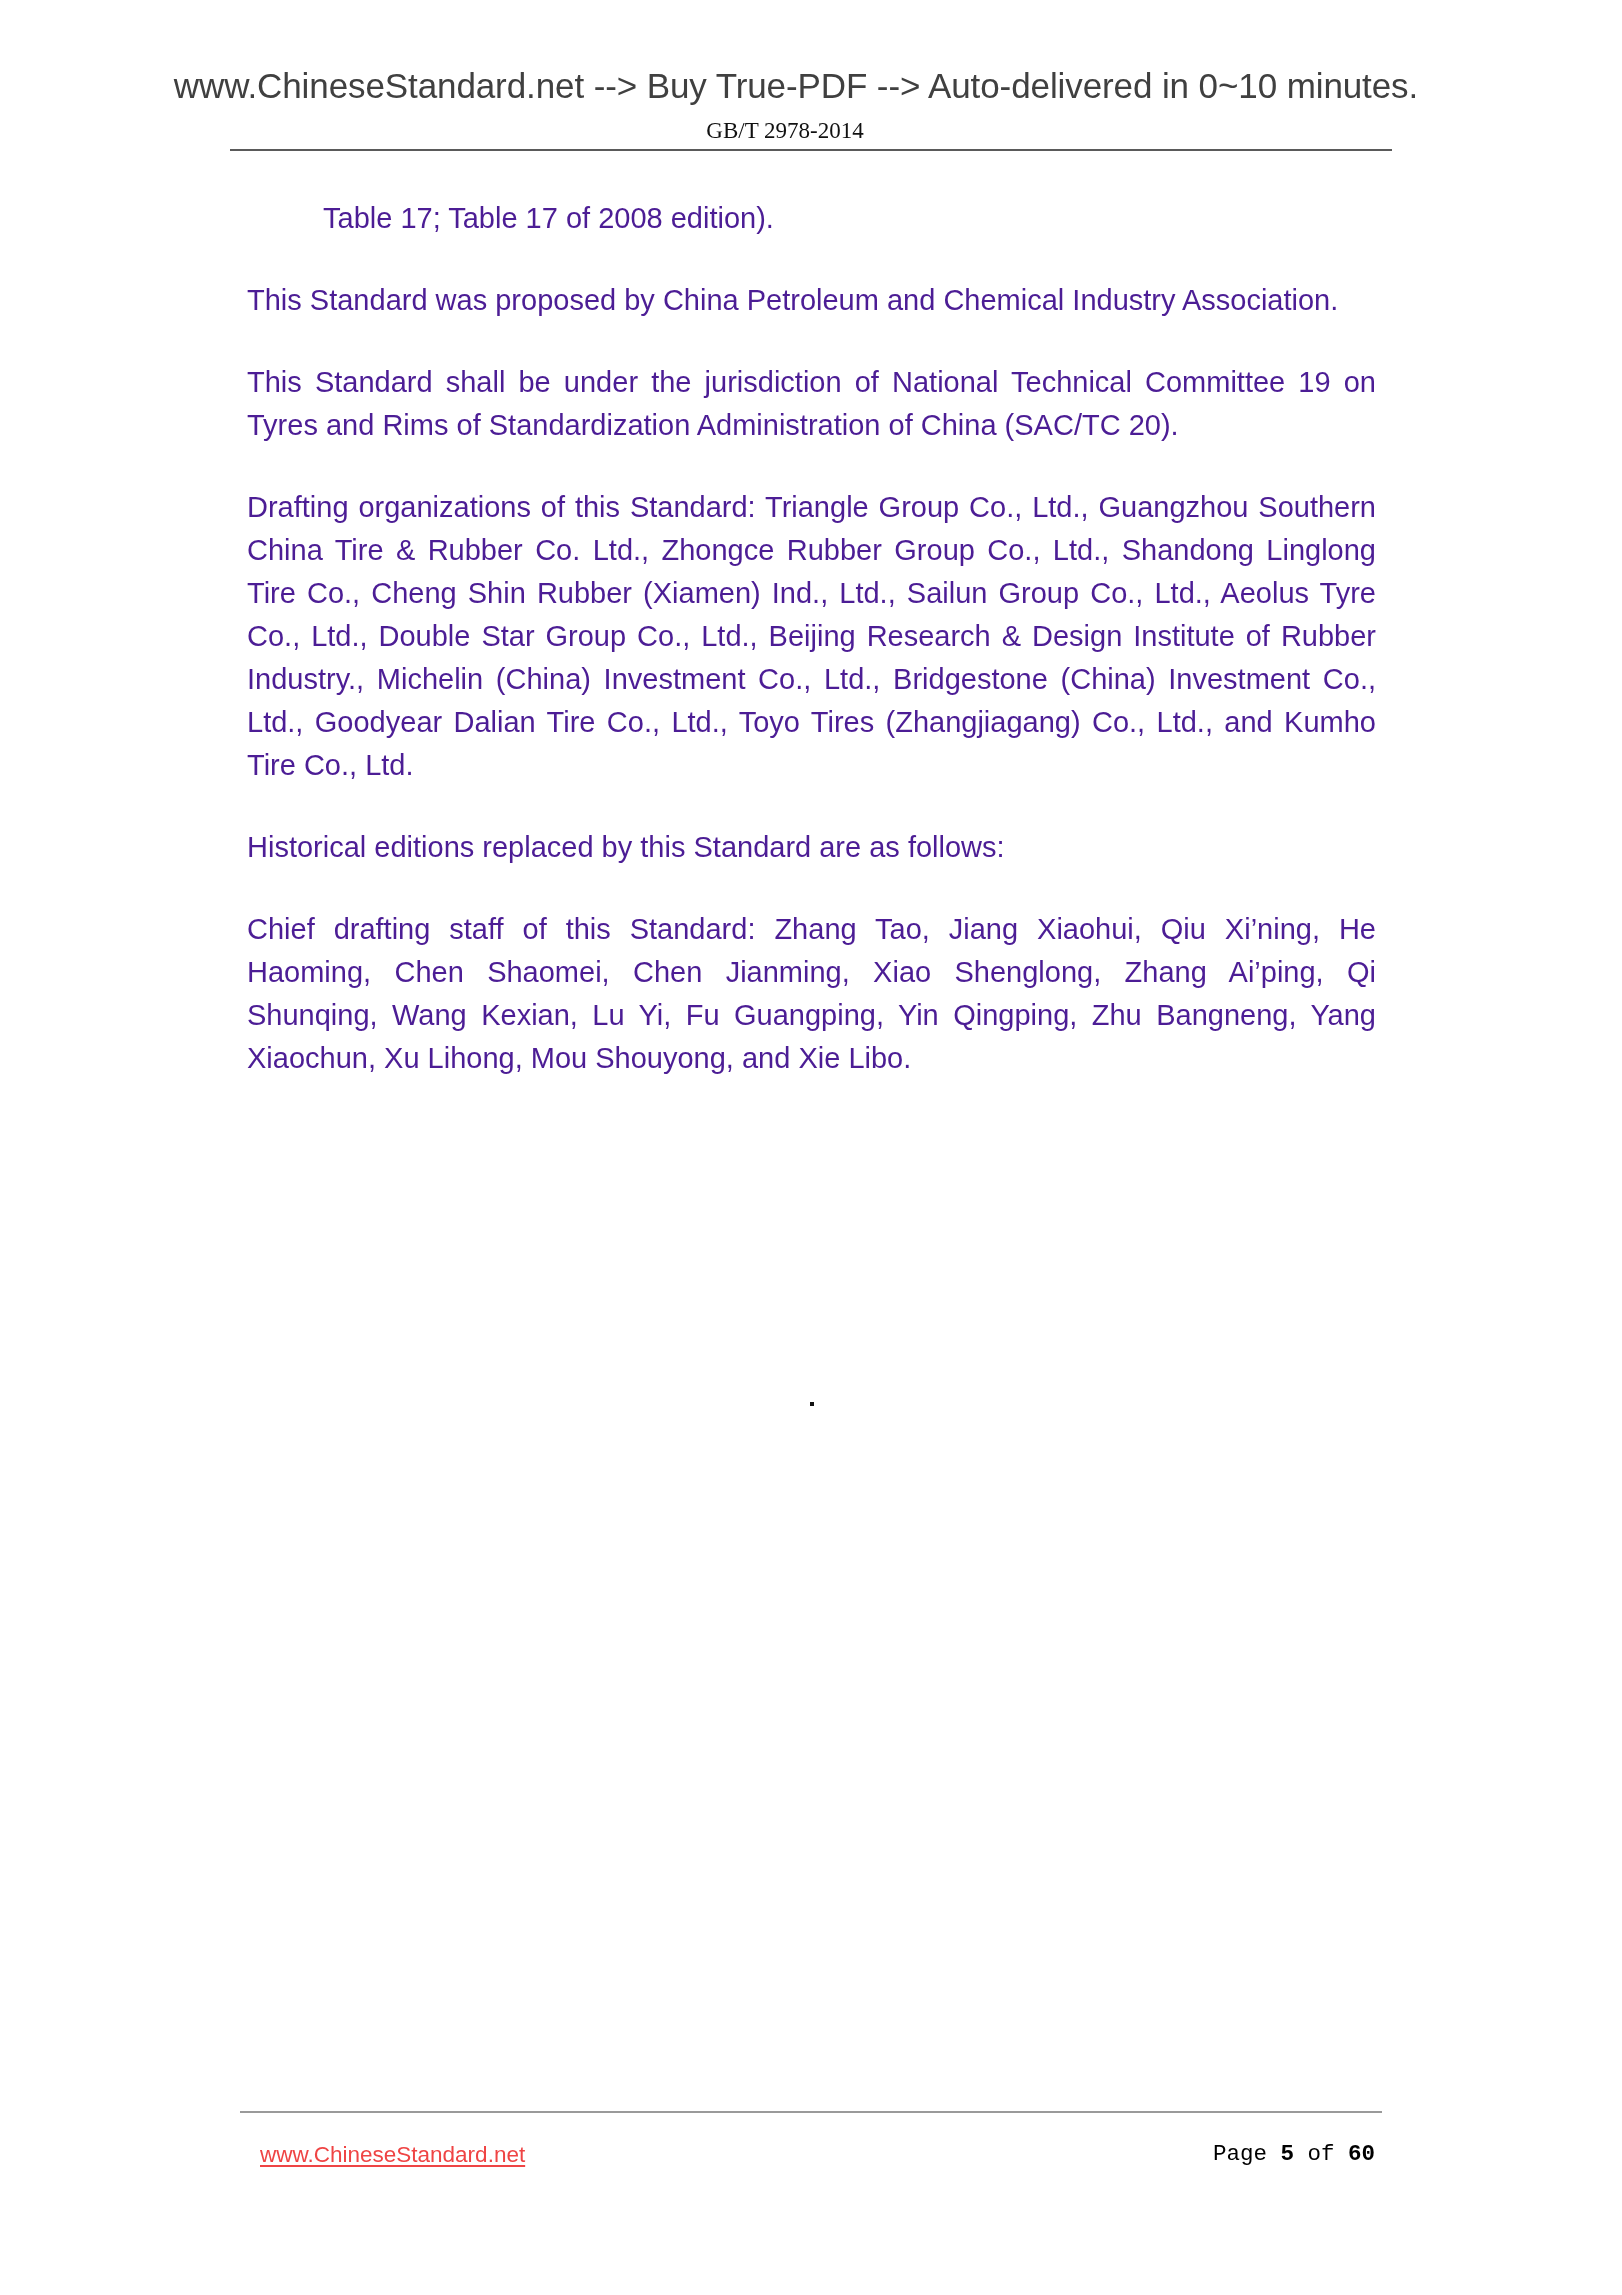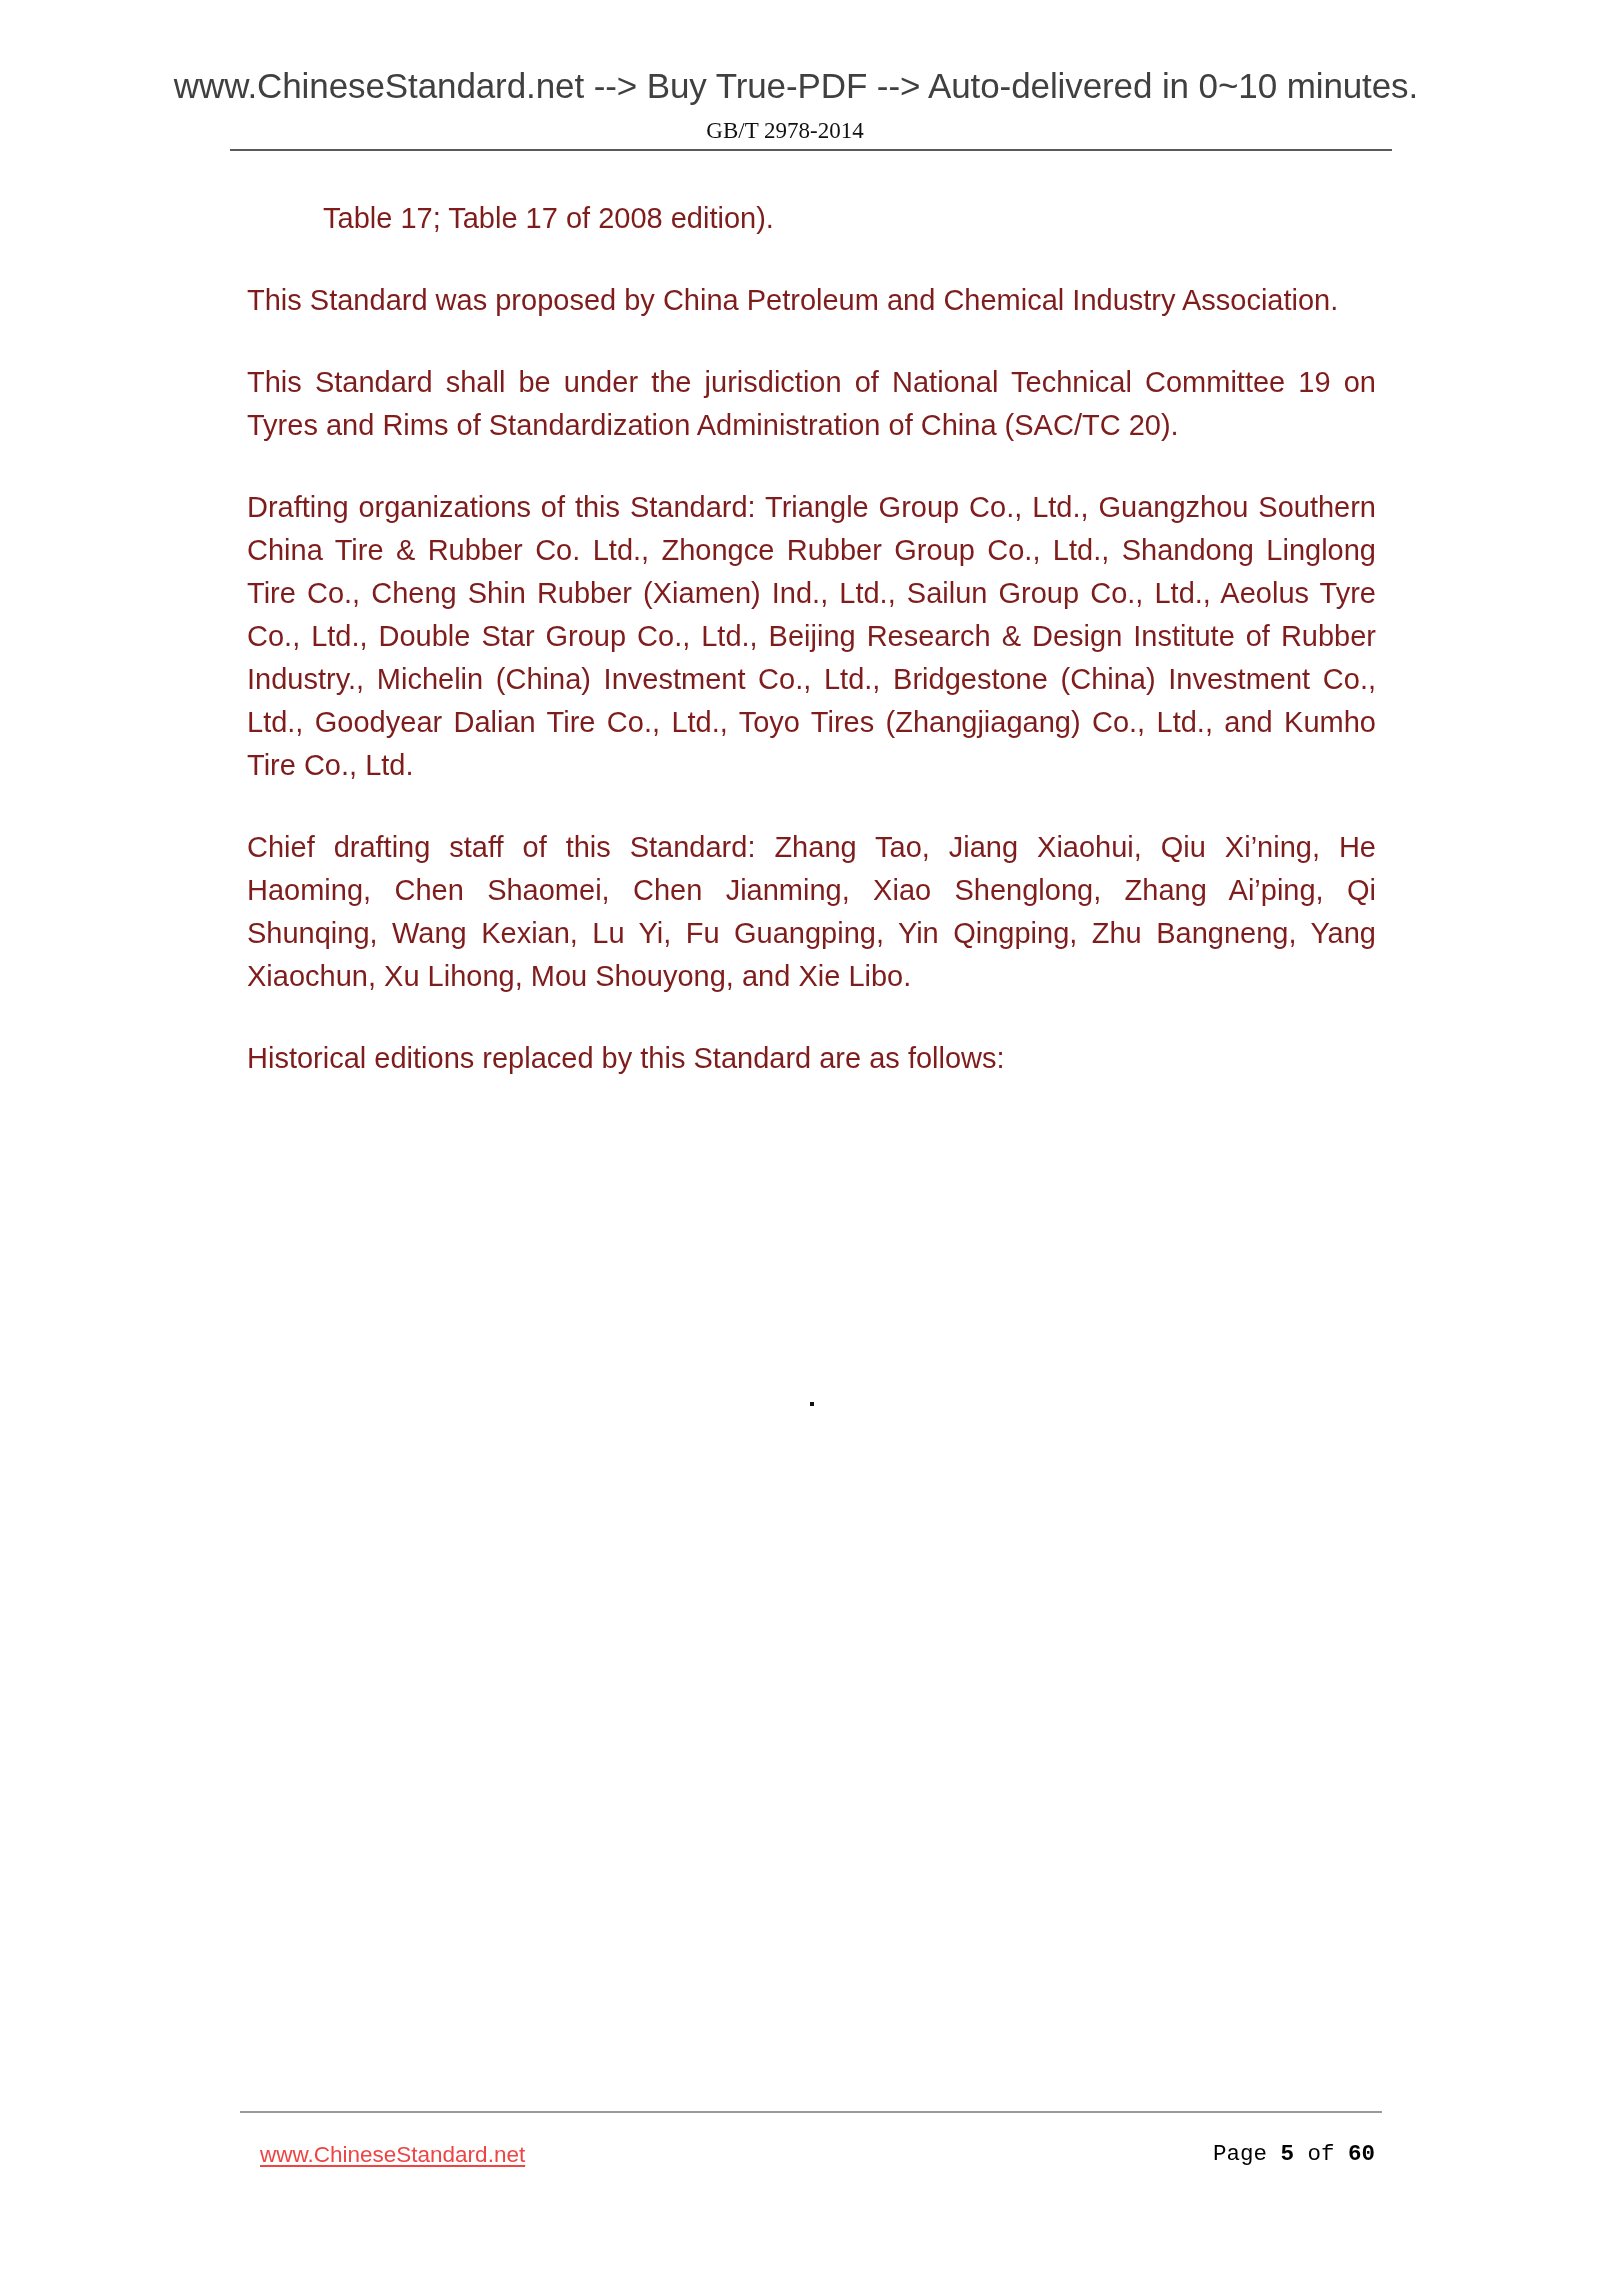--- a/index.html
+++ b/index.html
@@ -48,21 +48,21 @@
     background: #5a5a5a;
   }
   .body-text {
     position: absolute;
     left: 247px;
     top: 197px;
     width: 1129px;
     font-family: "Liberation Sans", sans-serif;
     font-size: 29px;
     line-height: 43px;
-    color: #7f1d1d;
+    color: #4c1d95;
   }
   .body-text p {
     margin: 0 0 33px 0;
     text-align: justify;
   }
   .body-text p.continuation {
     text-indent: 76px;
     text-align: left;
   }
   .body-text p.last-line-left {
@@ -127,22 +127,22 @@
 
 <div class="page-header-banner">www.ChineseStandard.net --&gt; Buy True-PDF --&gt; Auto-delivered in 0~10 minutes.</div>
 <div class="page-header-code">GB/T 2978-2014</div>
 <div class="header-rule"></div>
 
 <div class="body-text">
   <p class="continuation">Table 17; Table 17 of 2008 edition).</p>
   <p class="last-line-left">This Standard was proposed by China Petroleum and Chemical Industry Association.</p>
   <p class="last-line-left">This Standard shall be under the jurisdiction of National Technical Committee 19 on Tyres and Rims of Standardization Administration of China (SAC/TC 20).</p>
   <p class="last-line-left">Drafting organizations of this Standard: Triangle Group Co., Ltd., Guangzhou Southern China Tire &amp; Rubber Co. Ltd., Zhongce Rubber Group Co., Ltd., Shandong Linglong Tire Co., Cheng Shin Rubber (Xiamen) Ind., Ltd., Sailun Group Co., Ltd., Aeolus Tyre Co., Ltd., Double Star Group Co., Ltd., Beijing Research &amp; Design Institute of Rubber Industry., Michelin (China) Investment Co., Ltd., Bridgestone (China) Investment Co., Ltd., Goodyear Dalian Tire Co., Ltd., Toyo Tires (Zhangjiagang) Co., Ltd., and Kumho Tire Co., Ltd.</p>
+  <p class="last-line-left">Historical editions replaced by this Standard are as follows:</p>
   <p class="last-line-left">Chief drafting staff of this Standard: Zhang Tao, Jiang Xiaohui, Qiu Xi’ning, He Haoming, Chen Shaomei, Chen Jianming, Xiao Shenglong, Zhang Ai’ping, Qi Shunqing, Wang Kexian, Lu Yi, Fu Guangping, Yin Qingping, Zhu Bangneng, Yang Xiaochun, Xu Lihong, Mou Shouyong, and Xie Libo.</p>
-  <p class="last-line-left">Historical editions replaced by this Standard are as follows:</p>
 </div>
 
 <div class="stray-dot"></div>
 
 <div class="footer-rule"></div>
 <a class="footer-link">www.ChineseStandard.net</a>
 <div class="footer-page"><span>Page </span><b>5</b><span> of </span><b>60</b></div>
 
 
 </body></html>

